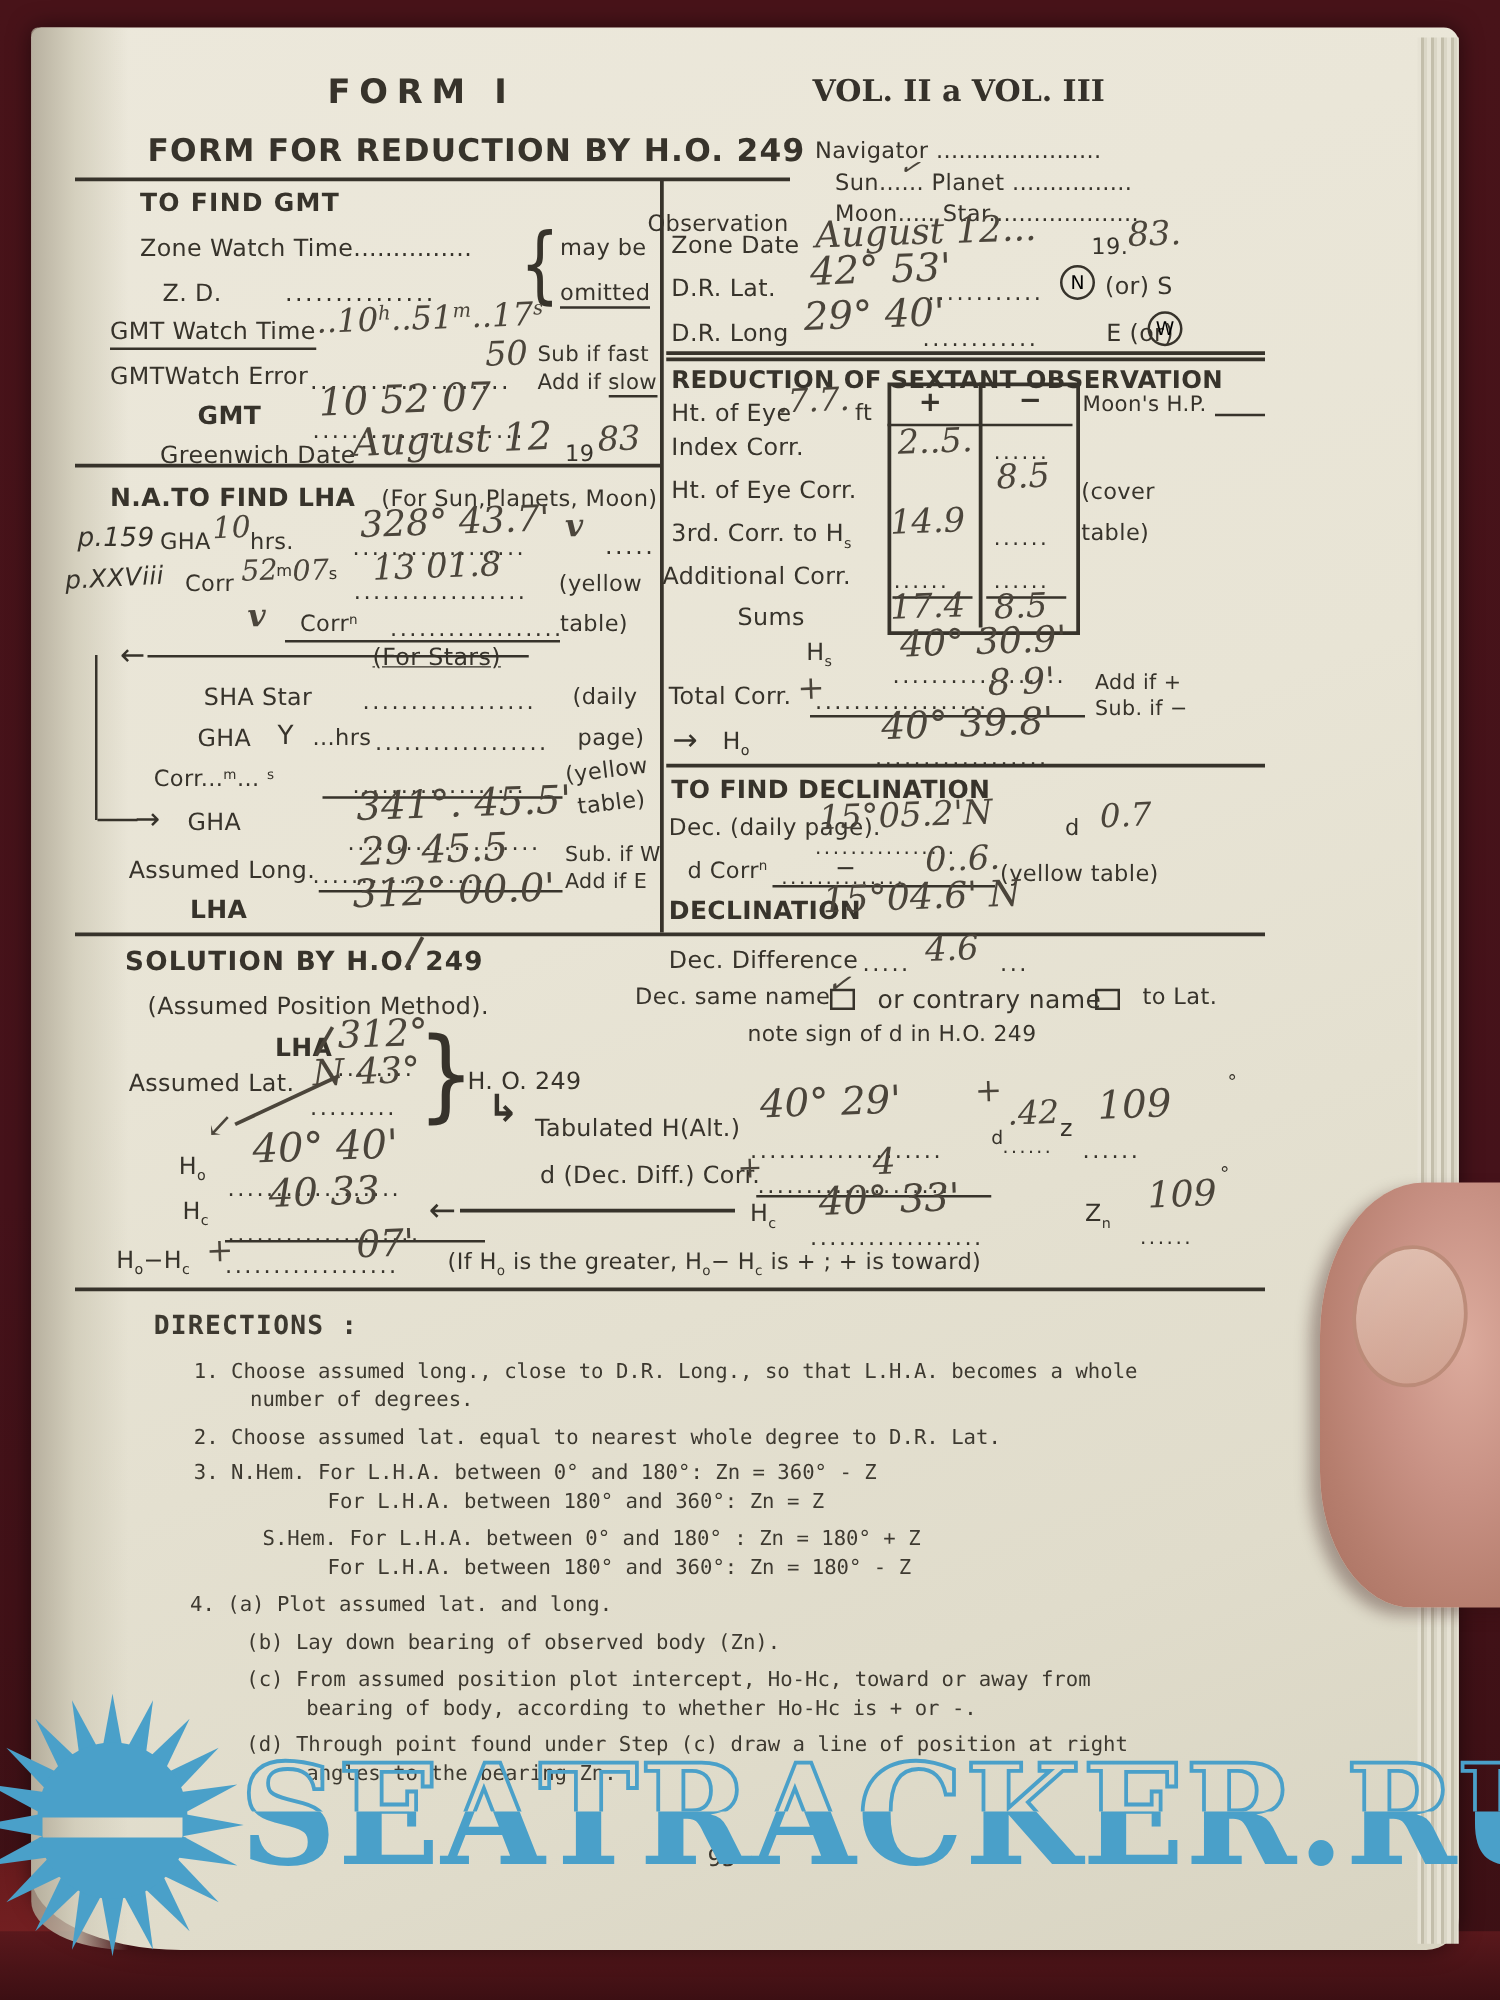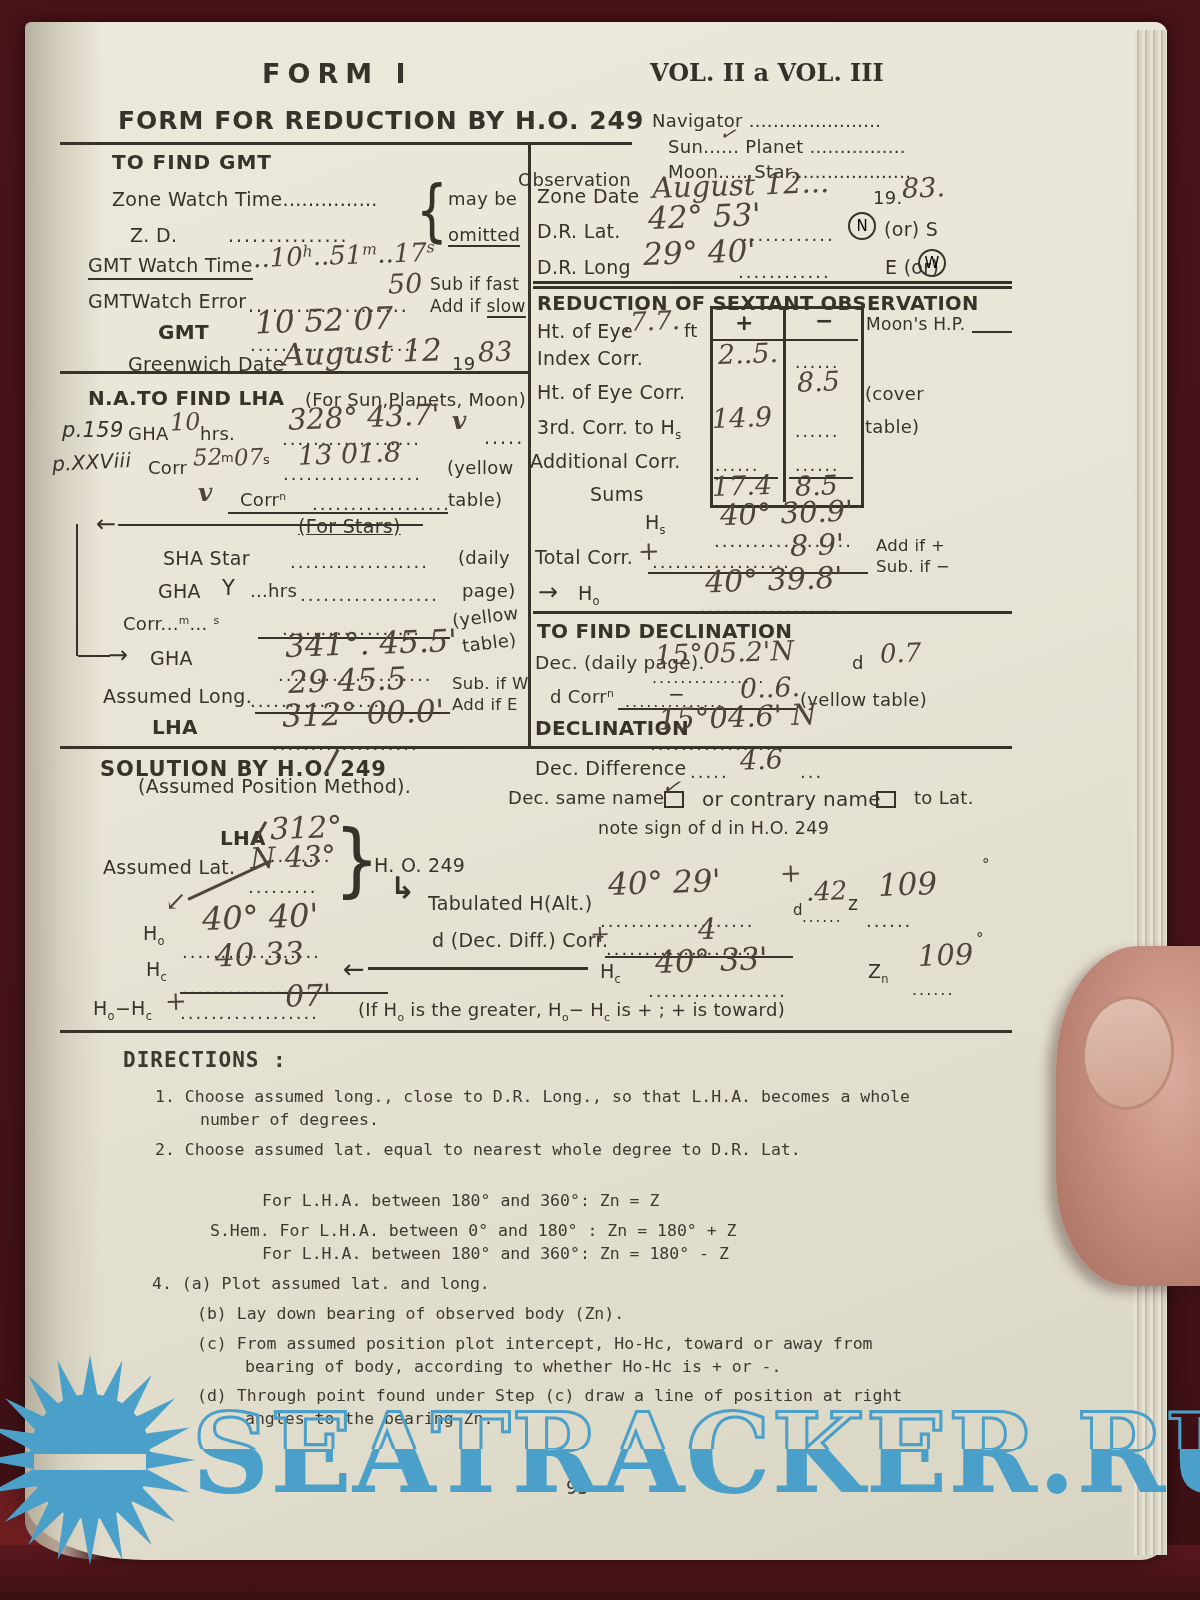--- a/index.html
+++ b/index.html
@@ -241,21 +241,21 @@
   <div class="rule thin" style="left:618px;top:708px;width:178px;"></div>
 
   <div class="e lbl b" style="left:535px;top:716px;font-size:20px;">DECLINATION</div>
   <div class="e hw" style="left:658px;top:700px;font-size:29px;">15°04.6' N</div>
   <div class="e lbl dots" style="left:650px;top:733px;font-size:18px;">................</div>
 
   <div class="rule" style="left:60px;top:746px;width:952px;height:3px;"></div>
 
   <div class="e lbl b" style="left:100px;top:757px;font-size:21px;letter-spacing:1px;">SOLUTION    BY    H.O. 249</div>
   <div class="e" style="left:330px;top:748px;width:3px;height:28px;background:#4b453b;transform:rotate(28deg);"></div>
-  <div class="e lbl" style="left:118px;top:775px;margin-left:20px;">(Assumed   Position   Method).</div>
+  <div class="e lbl" style="left:118px;top:794px;">(Assumed   Position   Method).</div>
 
   <div class="e lbl" style="left:535px;top:757px;">Dec.  Difference</div>
   <div class="e lbl dots" style="left:690px;top:761px;font-size:18px;">.....</div>
   <div class="e hw" style="left:740px;top:744px;">4.6</div>
   <div class="e lbl dots" style="left:800px;top:761px;font-size:18px;">...</div>
 
   <div class="e lbl" style="left:508px;top:787px;font-size:18px;">Dec. same  name</div>
   <span class="e box" style="left:664px;top:791px;"></span>
   <div class="e hw" style="left:662px;top:774px;font-size:22px;transform:rotate(8deg);">✓</div>
   <div class="e lbl" style="left:702px;top:787px;font-size:20px;">or  contrary  name</div>
@@ -324,20 +324,21 @@
 
   <div class="e lbl" style="left:358px;top:999px;font-size:18px;">
     <span>(If  H</span><span class="sub">o</span><span>  is  the  greater,  H</span><span class="sub">o</span><span>− H</span><span class="sub">c</span><span>  is + ; +  is  toward)</span>
   </div>
   <div class="rule" style="left:60px;top:1030px;width:952px;height:3px;"></div>
 
   <div class="e mono b" style="left:123px;top:1048px;font-size:21px;letter-spacing:1px;">DIRECTIONS :</div>
   <div class="e mono" style="left:155px;top:1087px;">1.  Choose assumed long., close to D.R. Long., so that L.H.A. becomes a whole</div>
   <div class="e mono" style="left:200px;top:1110px;">number of degrees.</div>
   <div class="e mono" style="left:155px;top:1140px;">2.  Choose assumed lat. equal to nearest whole degree to D.R. Lat.</div>
+  <div class="e mono" style="left:155px;top:1168px;">3.  N.Hem. For L.H.A. between 0° and 180°:  Zn = 360° - Z</div>
   <div class="e mono" style="left:262px;top:1191px;">For L.H.A. between 180° and 360°:  Zn = Z</div>
   <div class="e mono" style="left:210px;top:1221px;">S.Hem. For L.H.A. between 0° and 180° : Zn = 180° + Z</div>
   <div class="e mono" style="left:262px;top:1244px;">For L.H.A. between 180° and 360°:  Zn = 180° - Z</div>
   <div class="e mono" style="left:152px;top:1274px;">4.  (a)  Plot assumed lat. and long.</div>
   <div class="e mono" style="left:197px;top:1304px;">(b)  Lay down bearing of observed body (Zn).</div>
   <div class="e mono" style="left:245px;top:1357px;">bearing of body, according to whether Ho-Hc is + or -.</div>
   <div class="e mono" style="left:197px;top:1334px;">(c)  From assumed position plot intercept, Ho-Hc, toward or away from</div>
   <div class="e mono" style="left:197px;top:1386px;">(d)  Through point found under Step (c) draw a line of position at right</div>
   <div class="e mono" style="left:245px;top:1409px;">angles to the bearing Zn.</div>
 

